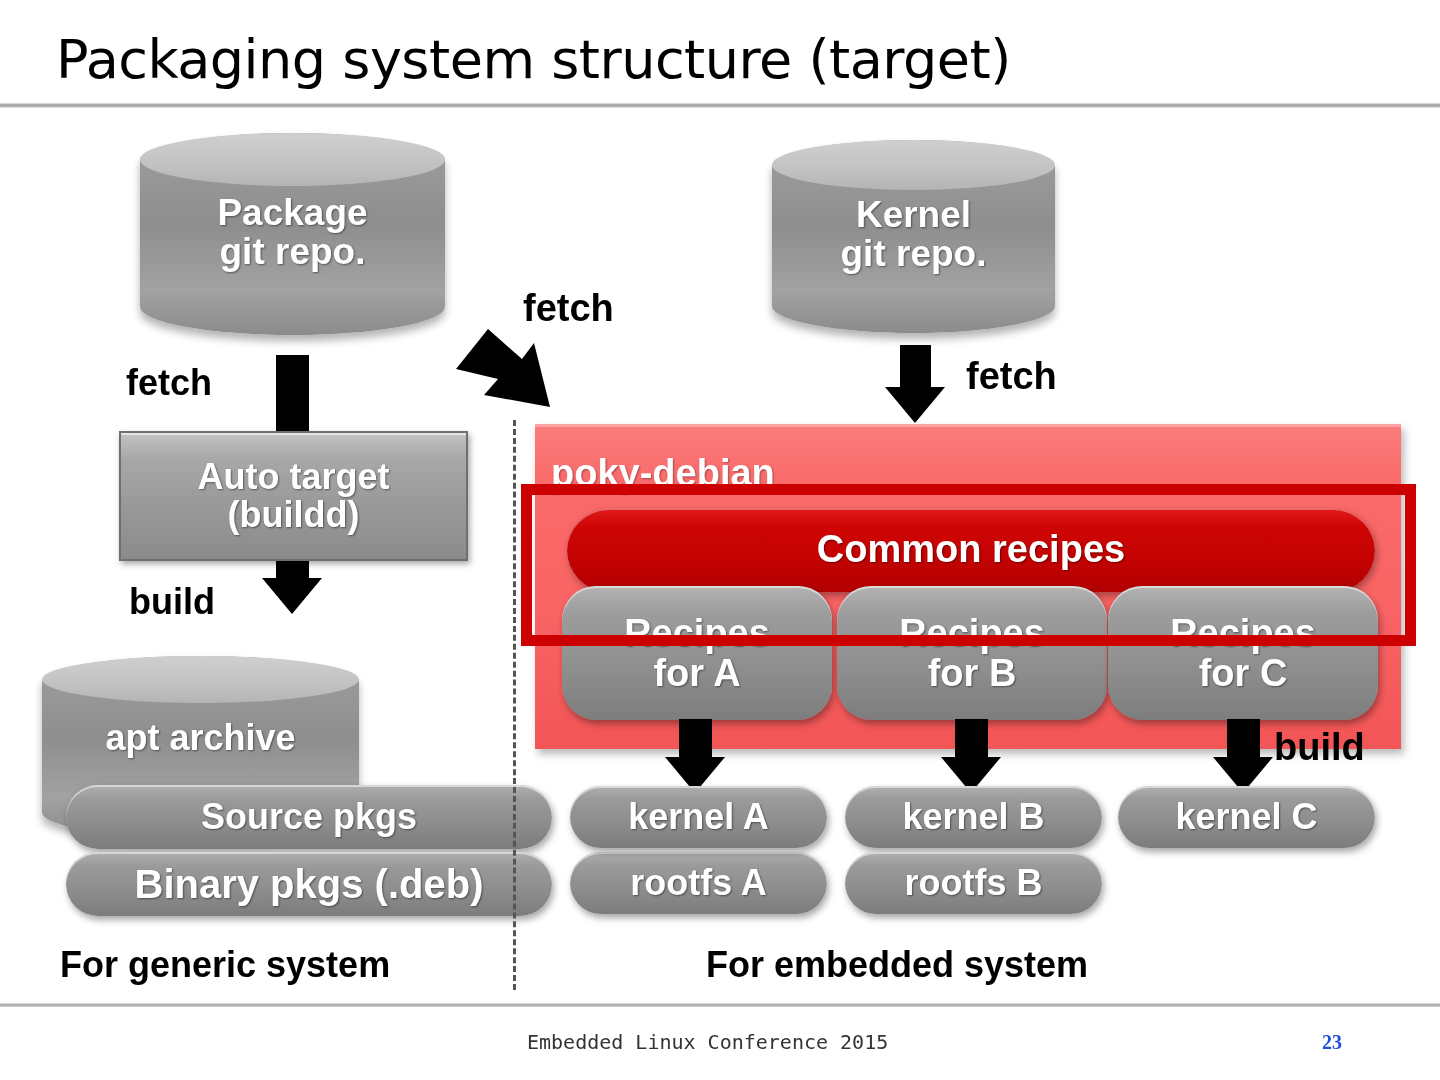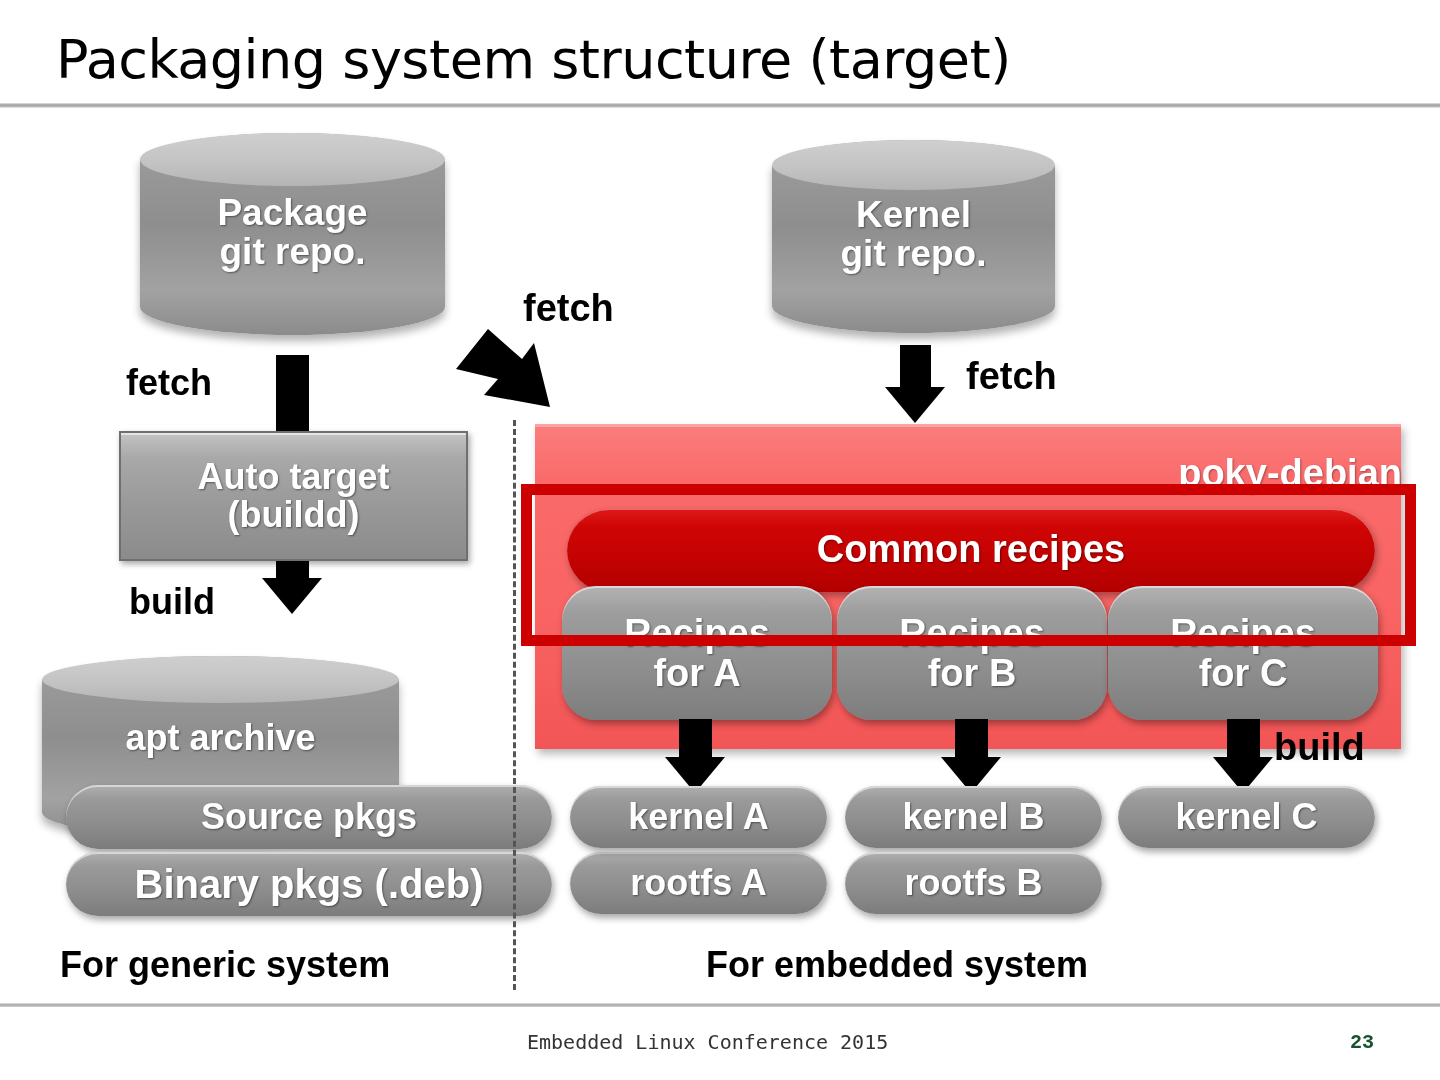--- a/index.html
+++ b/index.html
@@ -76,21 +76,21 @@
     text-shadow:1px 1px 2px rgba(0,0,0,.45);
   }
 
   
   .redpanel{
     position:absolute;
     background:linear-gradient(to bottom,#fb7d7d 0%,#fa6a6a 18%,#f96363 60%,#f25555 100%);
     box-shadow:3px 5px 8px rgba(0,0,0,.28), inset 0 3px 0 rgba(255,255,255,.30);
   }
   .panel-title{
-    position:absolute;left:1px;width:100%;text-align:right;
+    position:absolute;left:16px;width:100%;text-align:left;
     color:#fff;font-weight:bold;text-shadow:1px 1px 2px rgba(0,0,0,.35);
   }
   .redoutline{
     position:absolute;border:11px solid #cc0000;background:transparent;
   }
 
   
   .arrow-bar{position:absolute;background:#000;}
   .arrow-head{
     position:absolute;width:0;height:0;
@@ -118,22 +118,22 @@
     position:absolute;left:0;top:1003px;width:1440px;height:4px;
     background:linear-gradient(to bottom,#e9e9e9 0%,#a5a5a5 45%,#d4d4d4 100%);
   }
   .footer-text{
     position:absolute;left:527px;top:1030px;
     font-family:"DejaVu Sans Mono", monospace;
     font-size:20px;color:#333;white-space:nowrap;
   }
   .footer-page{
     position:absolute;left:1322px;top:1031px;
-    font-family:Liberation Mono, monospace;
-    font-size:20px;font-weight:bold;color:#14532d;margin-left:28px;
+    font-family:Liberation Serif, serif;
+    font-size:20px;font-weight:bold;color:#1d4ed8;
   }
 </style>
 </head>
 <body>
 
 <div id="stage">
 
   <div class="slide-title">Packaging system structure (target)</div>
   <div class="title-rule"></div>
 
@@ -152,21 +152,21 @@
 
   <div class="boxrect" style="left:119px;top:431px;width:345px;height:126px;font-size:36px;">
     <div>
       <div>Auto target</div>
       <div>(buildd)</div>
     </div>
   </div>
 
   <div class="lab" style="left:129px;top:581px;font-size:36px;">build</div>
 
-  <div class="cyl" style="left:42px;top:656px;width:317px;height:182px;padding-left:40px;">
+  <div class="cyl" style="left:42px;top:656px;width:317px;height:182px;">
     <div class="body"></div>
     <div class="top"></div>
     <div class="lbl" style="top:63px;font-size:36px;">apt archive</div>
   </div>
 
   <div class="pill" style="left:66px;top:785px;width:486px;height:64px;font-size:36px;">
     <span>Source pkgs</span>
   </div>
   <div class="pill" style="left:66px;top:852px;width:486px;height:64px;font-size:40px;">
     <span>Binary pkgs (.deb)</span>

